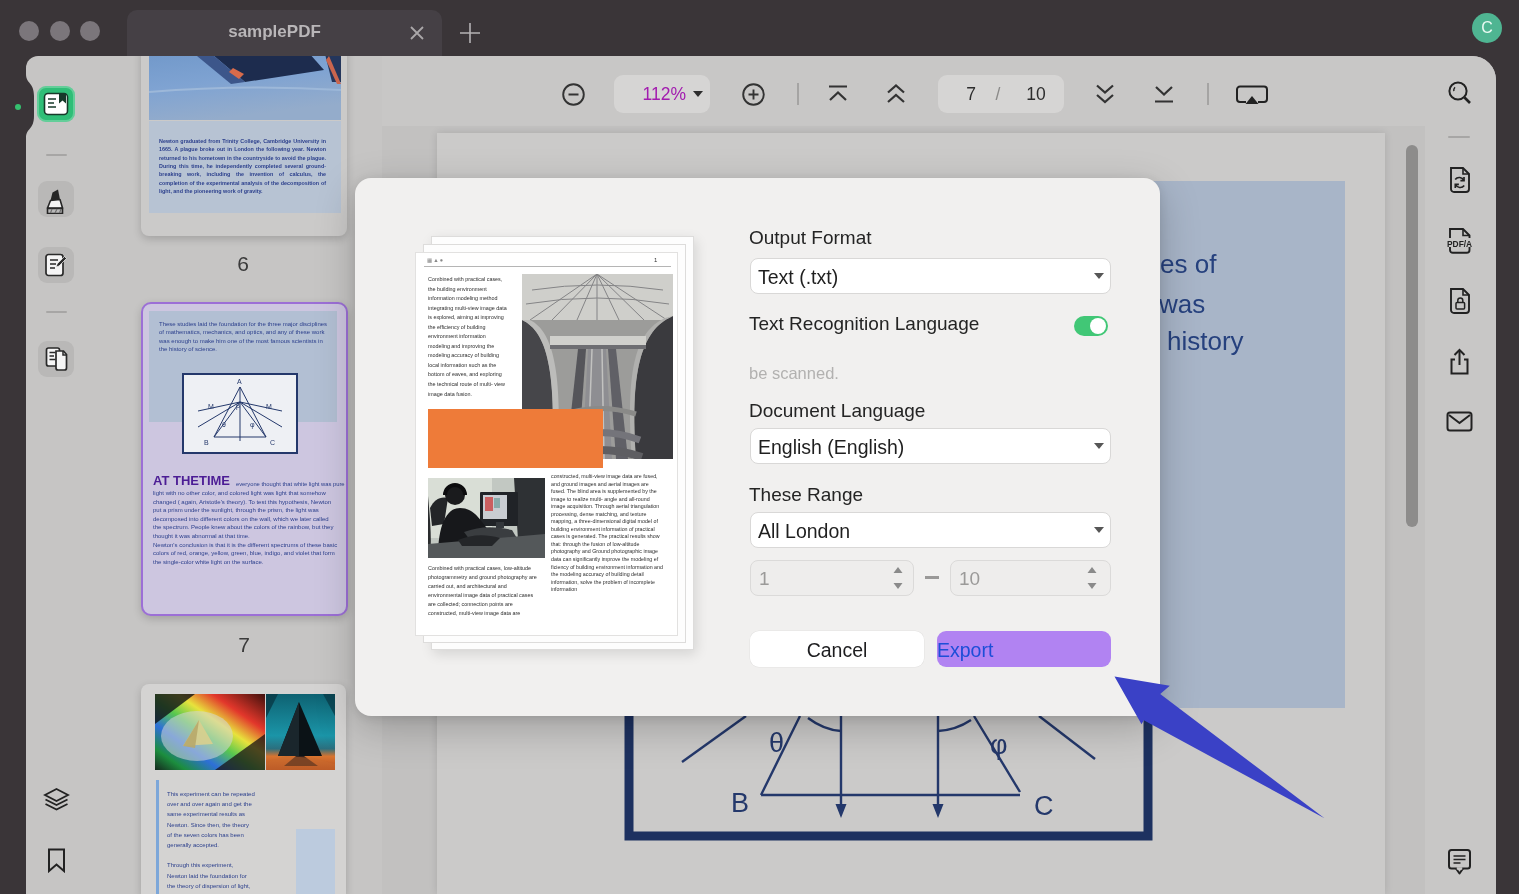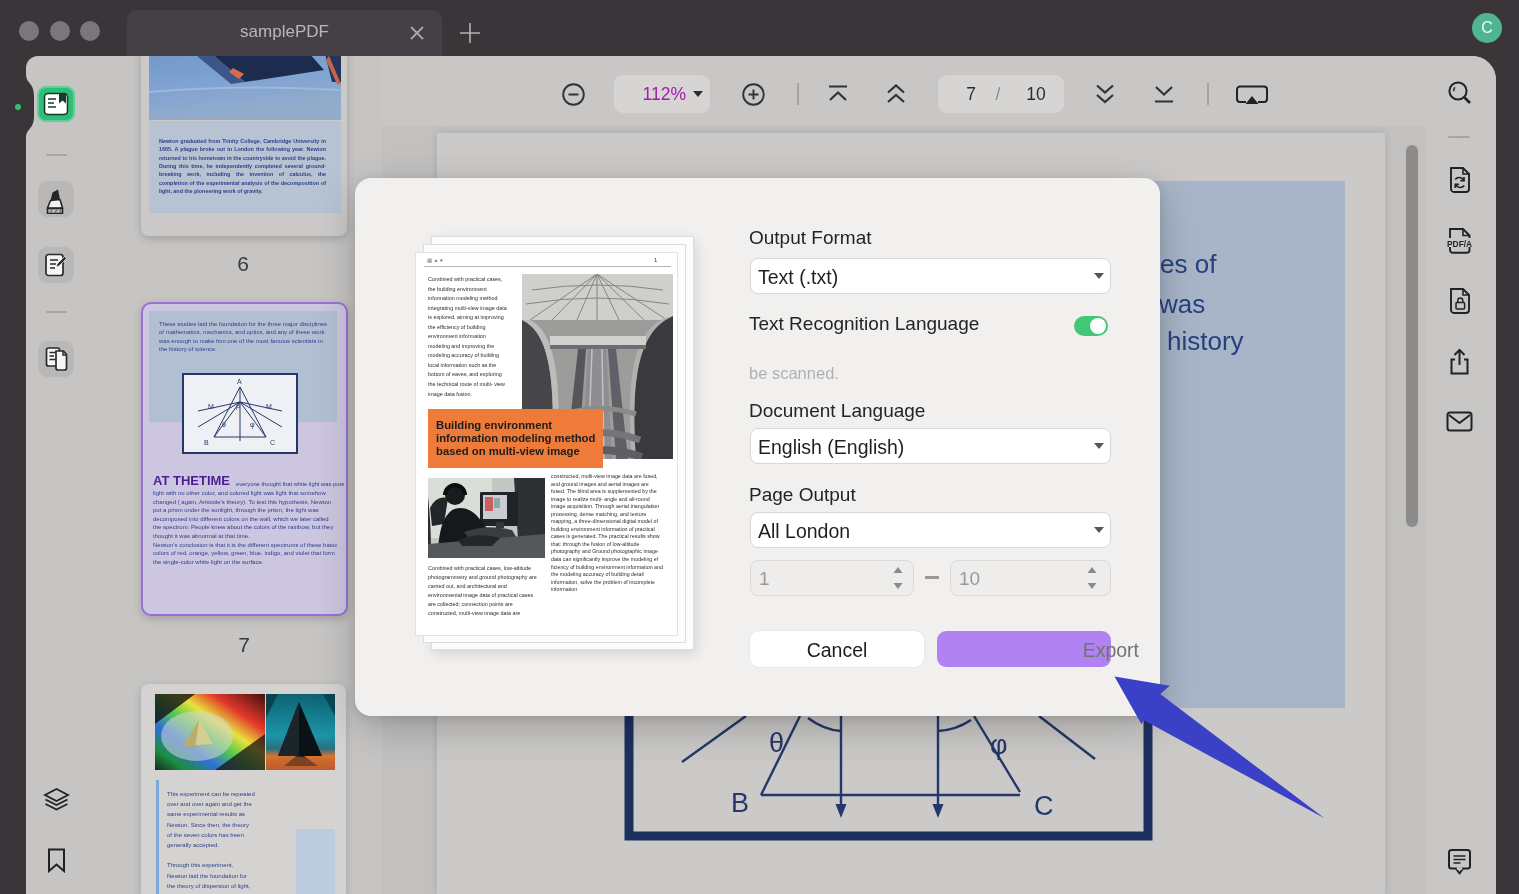--- a/index.html
+++ b/index.html
@@ -7,21 +7,21 @@
   body { background:#3a3538; font-family:"Liberation Sans", sans-serif; position:relative; }
   .abs { position:absolute; }
 </style>
 </head>
 <body>
 
 <div class="abs" style="left:19px;top:21px;width:20px;height:20px;border-radius:50%;background:#7b767b;"></div>
 <div class="abs" style="left:50px;top:21px;width:20px;height:20px;border-radius:50%;background:#7b767b;"></div>
 <div class="abs" style="left:80px;top:21px;width:20px;height:20px;border-radius:50%;background:#7b767b;"></div>
 <div class="abs" style="left:127px;top:10px;width:315px;height:46px;background:#454045;border-radius:10px 10px 0 0;"></div>
-<div class="abs" style="left:127px;top:22px;width:315px;text-align:center;font-size:17px;font-weight:normal;color:#b9b6b8;">samplePDF</div>
+<div class="abs" style="left:117px;top:22px;width:315px;text-align:center;font-size:17px;font-weight:bold;color:#b9b6b8;">samplePDF</div>
 <svg class="abs" style="left:409px;top:25px;" width="16" height="16">
     <path d="M2 2 L14 14 M14 2 L2 14" stroke="#aaa7a9" stroke-width="1.8"></path>
   </svg>
 <svg class="abs" style="left:459px;top:22px;" width="22" height="22">
     <path d="M11 1 V21 M1 11 H21" stroke="#b5b2b4" stroke-width="1.6"></path>
   </svg>
 <div class="abs" style="left:1472px;top:13px;width:30px;height:30px;border-radius:50%;background:#4fb592;color:#eafaf3;font-size:16px;text-align:center;line-height:30px;">C</div>
 
 <div class="abs" style="left:26px;top:56px;width:1470px;height:838px;background:#c6c5c4;border-radius:12px 24px 0 0;overflow:hidden;">
 
@@ -323,21 +323,20 @@
       <path d="M56 75 L44 185 H56 L64 75 Z" fill="#55555a"></path>
       <path d="M94 75 L106 185 H94 L86 75 Z" fill="#606066"></path>
       <path d="M66 75 L60 185 H90 L84 75 Z" fill="#8e8e92"></path>
       <path d="M70 75 l-4 110 M80 75 l2 110" stroke="#c2c2c0" stroke-width="1.5"></path>
       <path d="M36 142 Q75 128 114 140" fill="none" stroke="#8a8a88" stroke-width="5"></path>
       <path d="M32 168 Q75 150 118 166" fill="none" stroke="#74747a" stroke-width="7"></path>
       <path d="M30 185 Q75 168 120 183" fill="none" stroke="#5e5e62" stroke-width="8"></path>
     </svg>
 
     <div class="abs" style="left:12px;top:156px;width:175px;height:59px;background:#ee7b39;"></div>
-    <div class="abs" style="left:20px;top:166px;font-size:11.3px;font-weight:bold;line-height:13px;color:#1d1d1d;white-space:nowrap;">Building environment<br>information modeling method<br>based on multi-view image</div>
 
     <svg class="abs" style="left:12px;top:225px;" width="117" height="80" viewBox="0 0 117 80" preserveAspectRatio="none">
       <rect width="117" height="80" fill="#c2c8c2"></rect>
       <rect x="0" y="0" width="64" height="60" fill="#d9ded6"></rect>
       <path d="M86 0 H117 V62 H90 Z" fill="#2e3134"></path>
       <rect x="52" y="14" width="38" height="34" fill="#202327" rx="1"></rect>
       <rect x="55" y="17" width="24" height="24" fill="#c9cdd2"></rect>
       <rect x="57" y="19" width="8" height="14" fill="#c44" opacity="0.8"></rect>
       <rect x="66" y="20" width="6" height="10" fill="#8aa"></rect>
       <rect x="68" y="44" width="8" height="6" fill="#33373b"></rect>
@@ -368,21 +367,21 @@
   <div class="abs" style="left:735px;top:140px;width:16px;height:16px;border-radius:50%;background:#fff;"></div>
   <div class="abs" style="left:394px;top:186px;font-size:16.5px;color:#b2b1b0;">be scanned.</div>
 
   <div class="abs" style="left:394px;top:222px;font-size:19px;color:#242424;">Document Language</div>
   <div class="abs" style="left:395px;top:250px;width:361px;height:36px;background:#fff;border:1px solid #d9d8d7;border-radius:8px;"></div>
   <div class="abs" style="left:403px;top:258px;font-size:19.5px;color:#1f1f1f;">English (English)</div>
   <svg class="abs" style="left:738px;top:264px;" width="12" height="8">
       <path d="M1 1 L6 7 L11 1 Z" fill="#565656"></path>
     </svg>
 
-  <div class="abs" style="left:394px;top:306px;font-size:19px;color:#242424;">Page Output</div>
+  <div class="abs" style="left:394px;top:306px;font-size:19px;color:#242424;">These Range</div>
   <div class="abs" style="left:395px;top:334px;width:361px;height:36px;background:#fff;border:1px solid #d9d8d7;border-radius:8px;"></div>
   <div class="abs" style="left:403px;top:342px;font-size:19.5px;color:#1f1f1f;">All London</div>
   <svg class="abs" style="left:738px;top:348px;" width="12" height="8">
       <path d="M1 1 L6 7 L11 1 Z" fill="#565656"></path>
     </svg>
 
   <div class="abs" style="left:395px;top:382px;width:164px;height:36px;background:#eeedec;border:1px solid #dbdad9;border-radius:8px;"></div>
   <div class="abs" style="left:404px;top:390px;font-size:19px;color:#9b9a99;">1</div>
   <svg class="abs" style="left:538px;top:389px;" width="10" height="22">
       <path d="M5 0 L9.5 6 H0.5 Z" fill="#8a8a8a"></path>
@@ -392,18 +391,18 @@
   <div class="abs" style="left:595px;top:382px;width:161px;height:36px;background:#eeedec;border:1px solid #dbdad9;border-radius:8px;"></div>
   <div class="abs" style="left:604px;top:390px;font-size:19px;color:#9b9a99;">10</div>
   <svg class="abs" style="left:732px;top:389px;" width="10" height="22">
       <path d="M5 0 L9.5 6 H0.5 Z" fill="#8a8a8a"></path>
       <path d="M5 22 L0.5 16 H9.5 Z" fill="#8a8a8a"></path>
     </svg>
 
   <div class="abs" style="left:395px;top:453px;width:174px;height:36px;background:#fff;border-radius:9px;box-shadow:0 0 0 0.5px rgba(0,0,0,0.06);"></div>
   <div class="abs" style="left:395px;top:461px;width:174px;text-align:center;font-size:19.5px;color:#1d1d1f;">Cancel</div>
   <div class="abs" style="left:582px;top:453px;width:174px;height:36px;background:#b183f2;border-radius:9px;"></div>
-  <div class="abs" style="left:582px;top:461px;width:202px;text-align:right;font-size:19.5px;color:#737373;">Export</div>
+  <div class="abs" style="left:582px;top:461px;width:202px;text-align:left;font-size:19.5px;color:#1d4ed8;">Export</div>
 </div>
 
 <svg class="abs" style="left:0;top:0;pointer-events:none;" width="1519" height="894">
   <polygon points="1114.5,676.6 1169.8,685.7 1160.2,694.0 1324.5,818.3 1143.8,720.2 1141.5,724.3" fill="#3a41c6"></polygon>
 </svg>
 
 </body></html>

